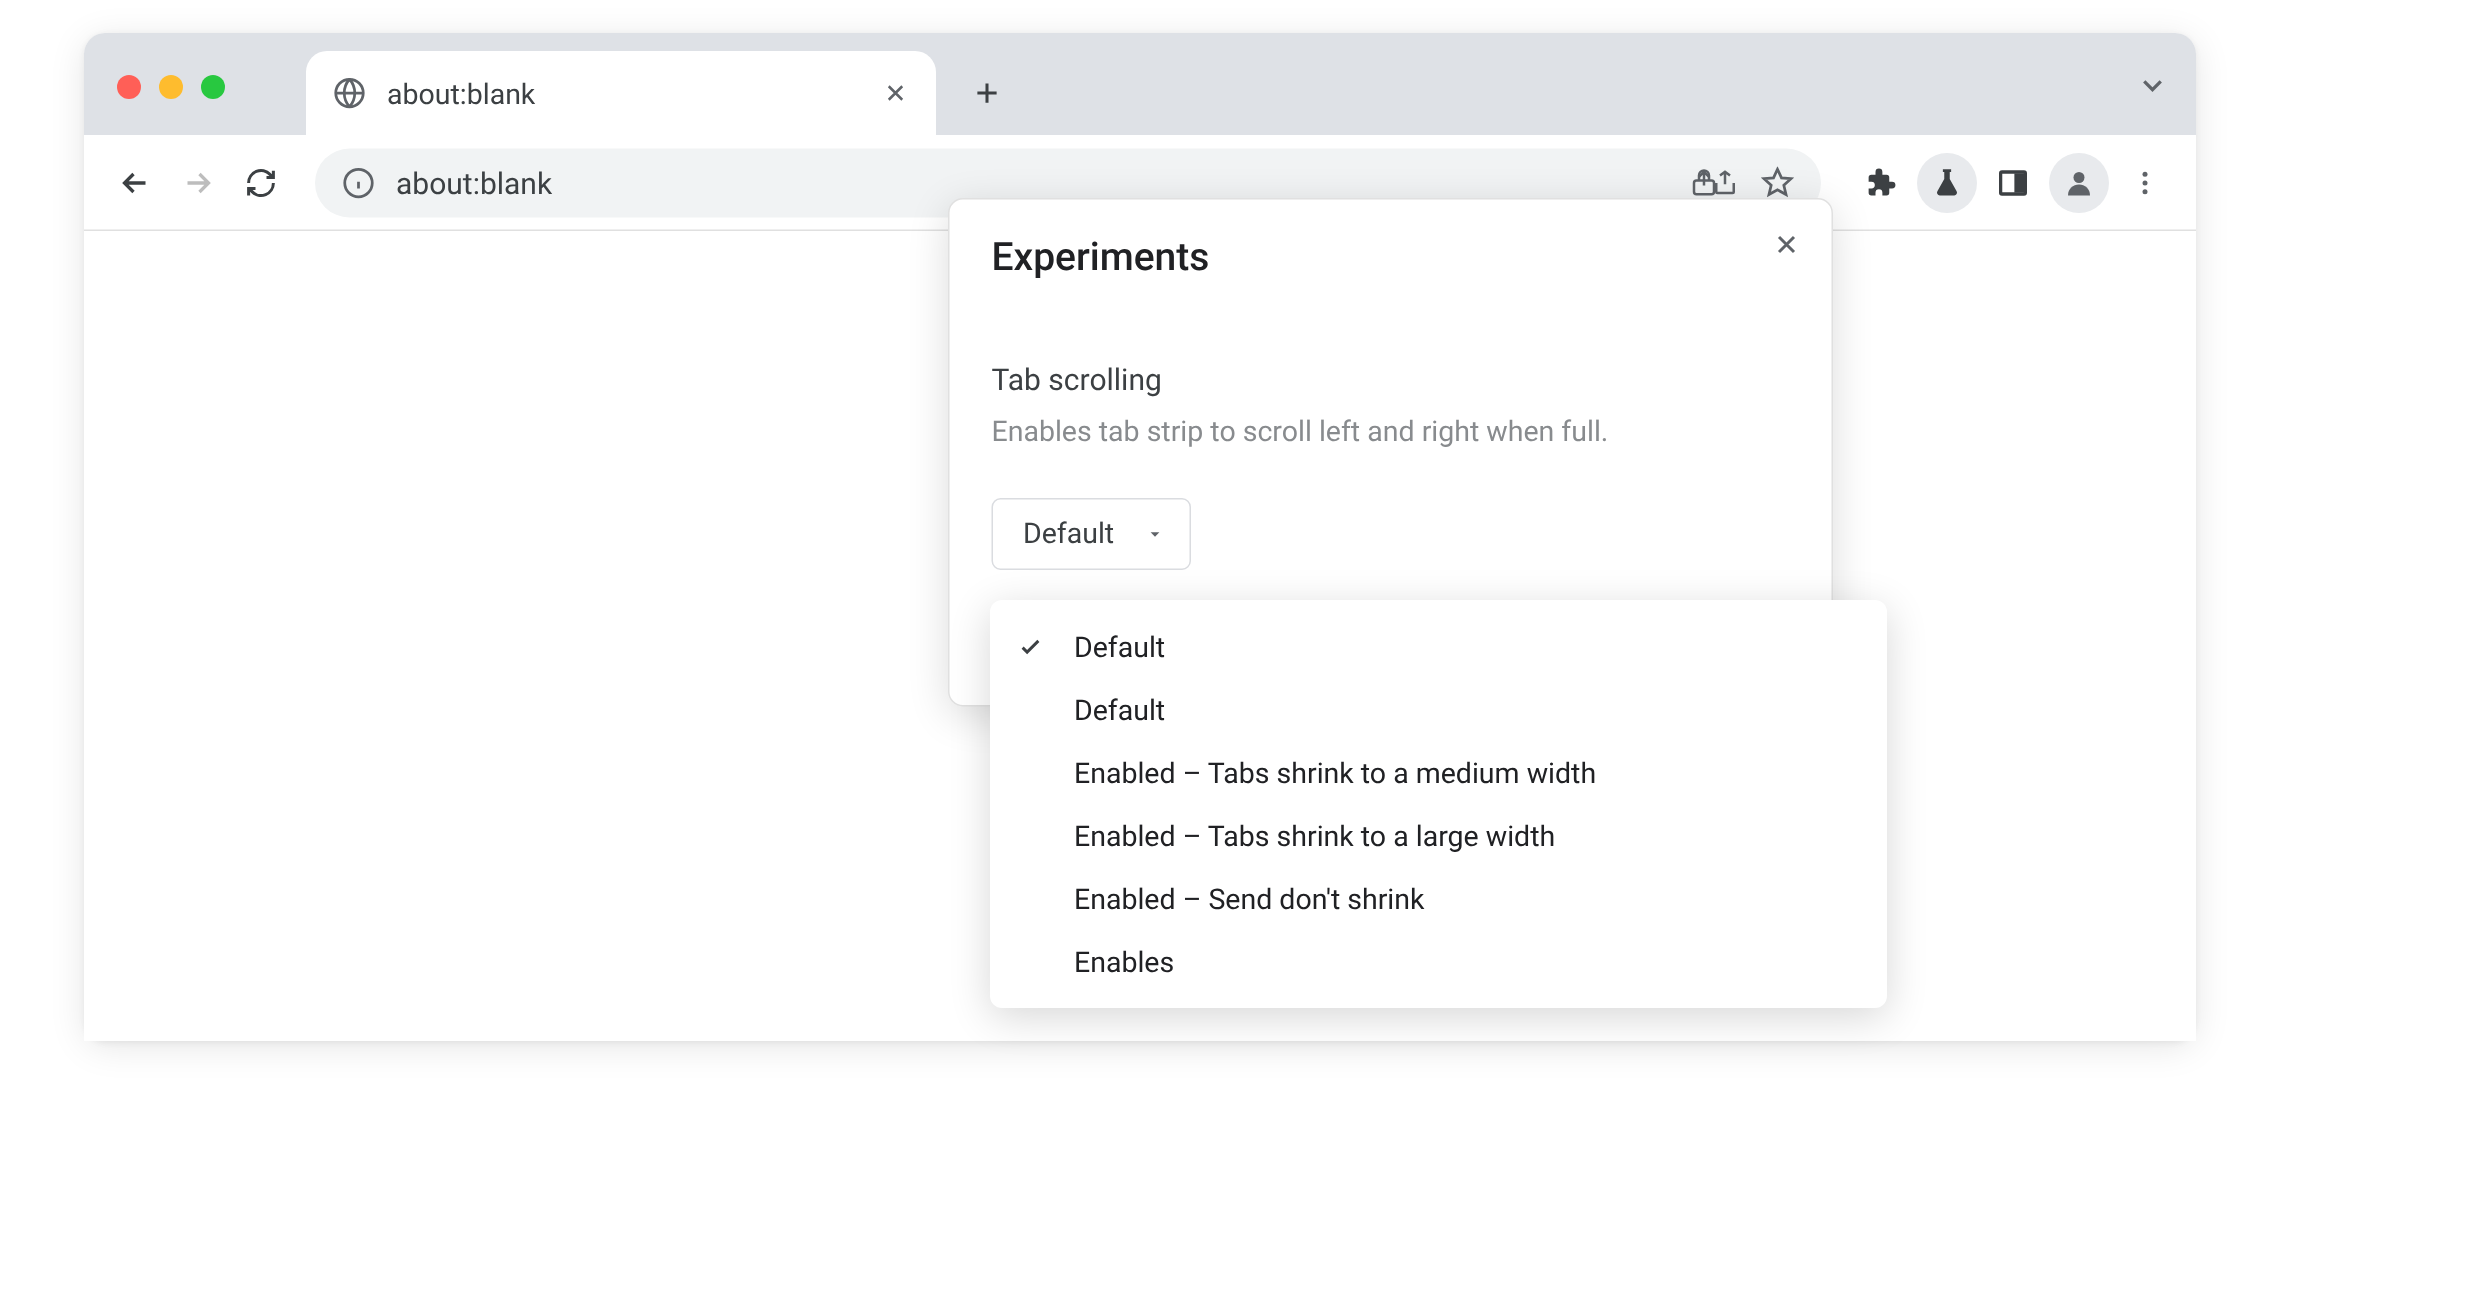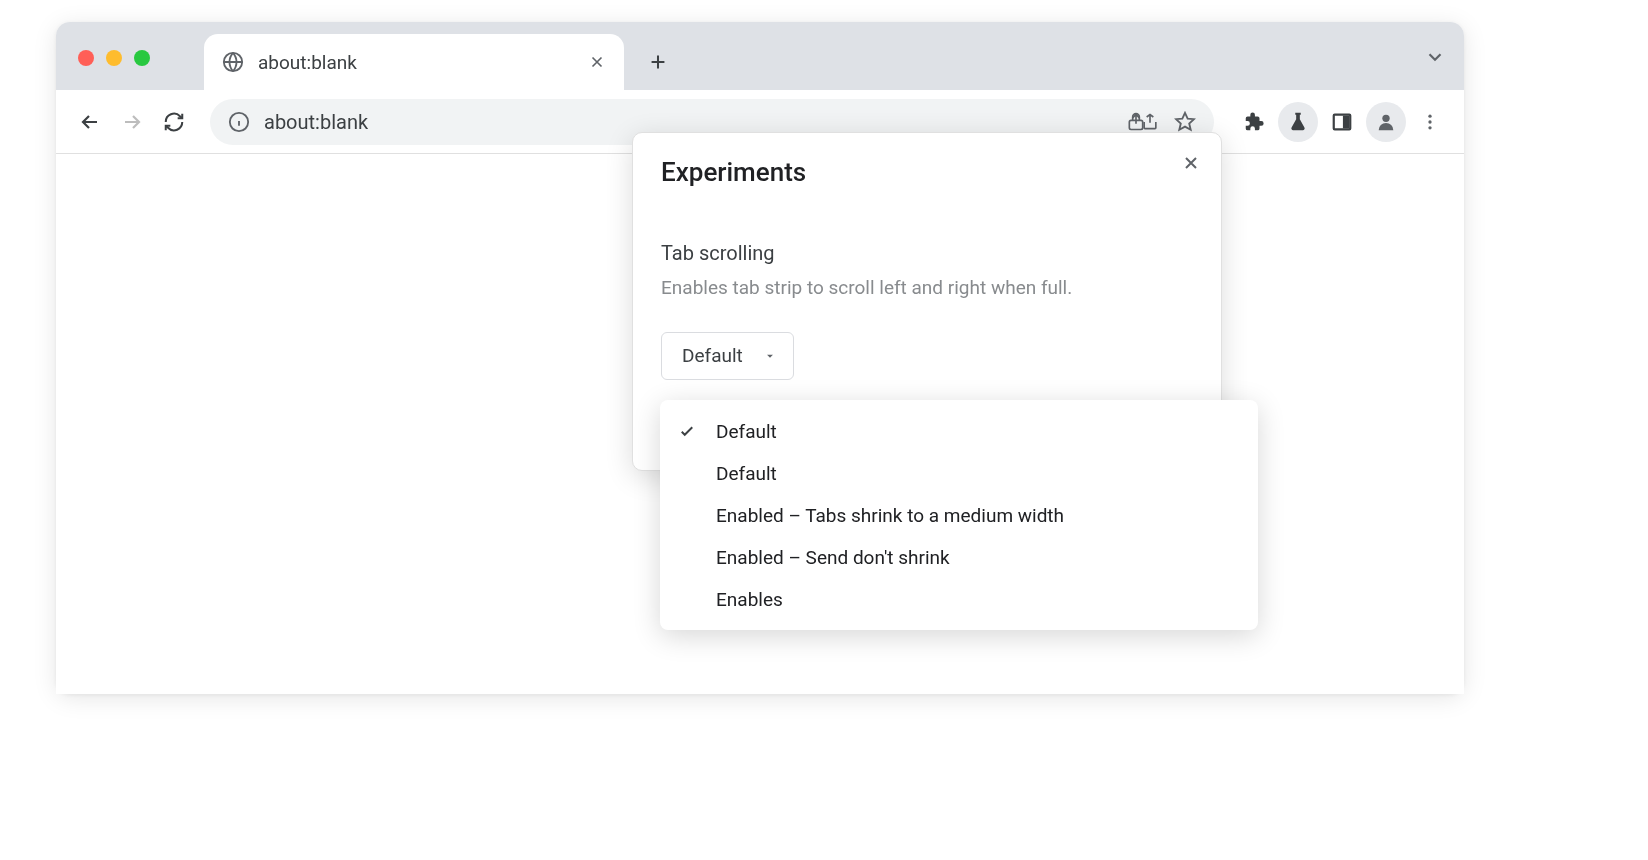--- a/index.html
+++ b/index.html
@@ -315,19 +315,23 @@
     <div class="dropdown-item">
       <span class="check-col"></span>
       <span class="item-label">Default</span>
     </div>
     <div class="dropdown-item">
       <span class="check-col"></span>
       <span class="item-label">Enabled – Tabs shrink to a medium width</span>
     </div>
     <div class="dropdown-item">
       <span class="check-col"></span>
+      <span class="item-label">Enabled – Tabs shrink to a large width</span>
+    </div>
+    <div class="dropdown-item">
+      <span class="check-col"></span>
       <span class="item-label">Enabled – Send don't shrink</span>
     </div>
     <div class="dropdown-item">
       <span class="check-col"></span>
       <span class="item-label">Enables</span>
     </div>
   </div>
 
 </body></html>

